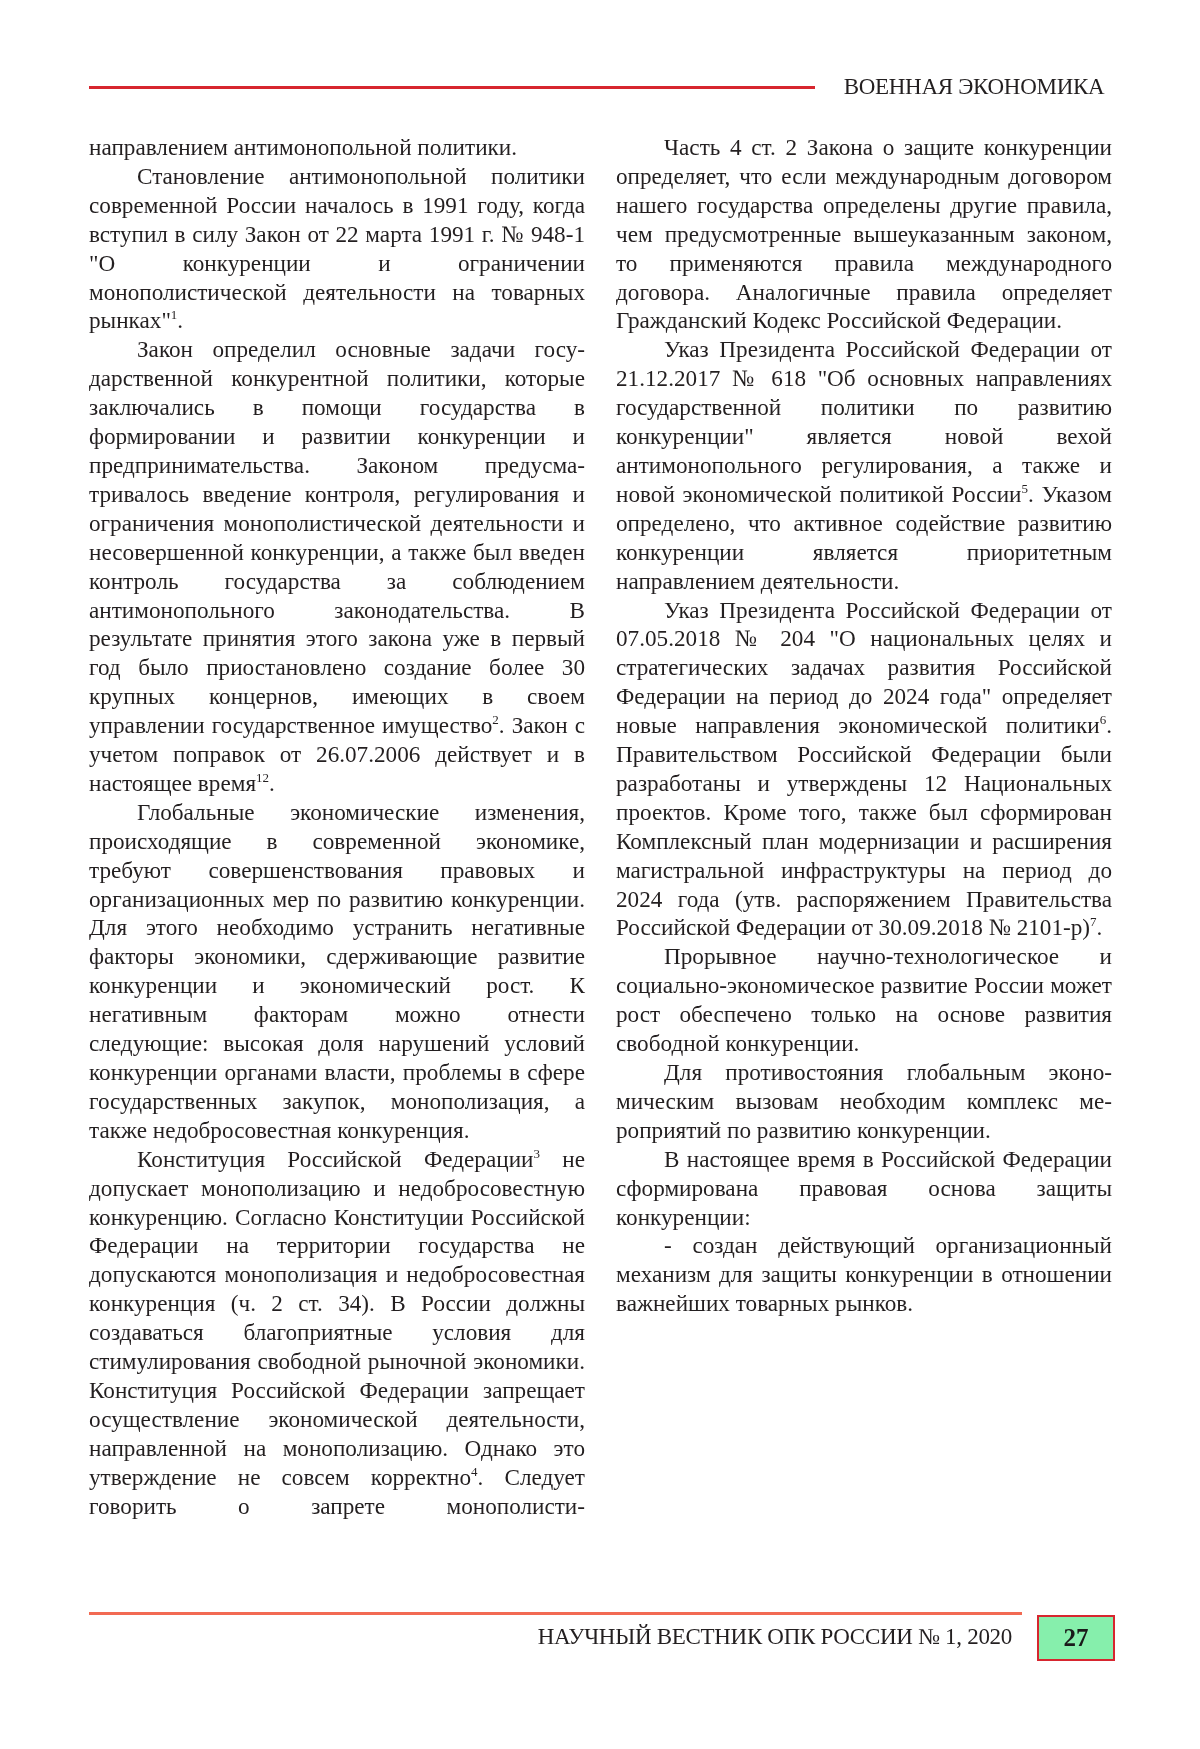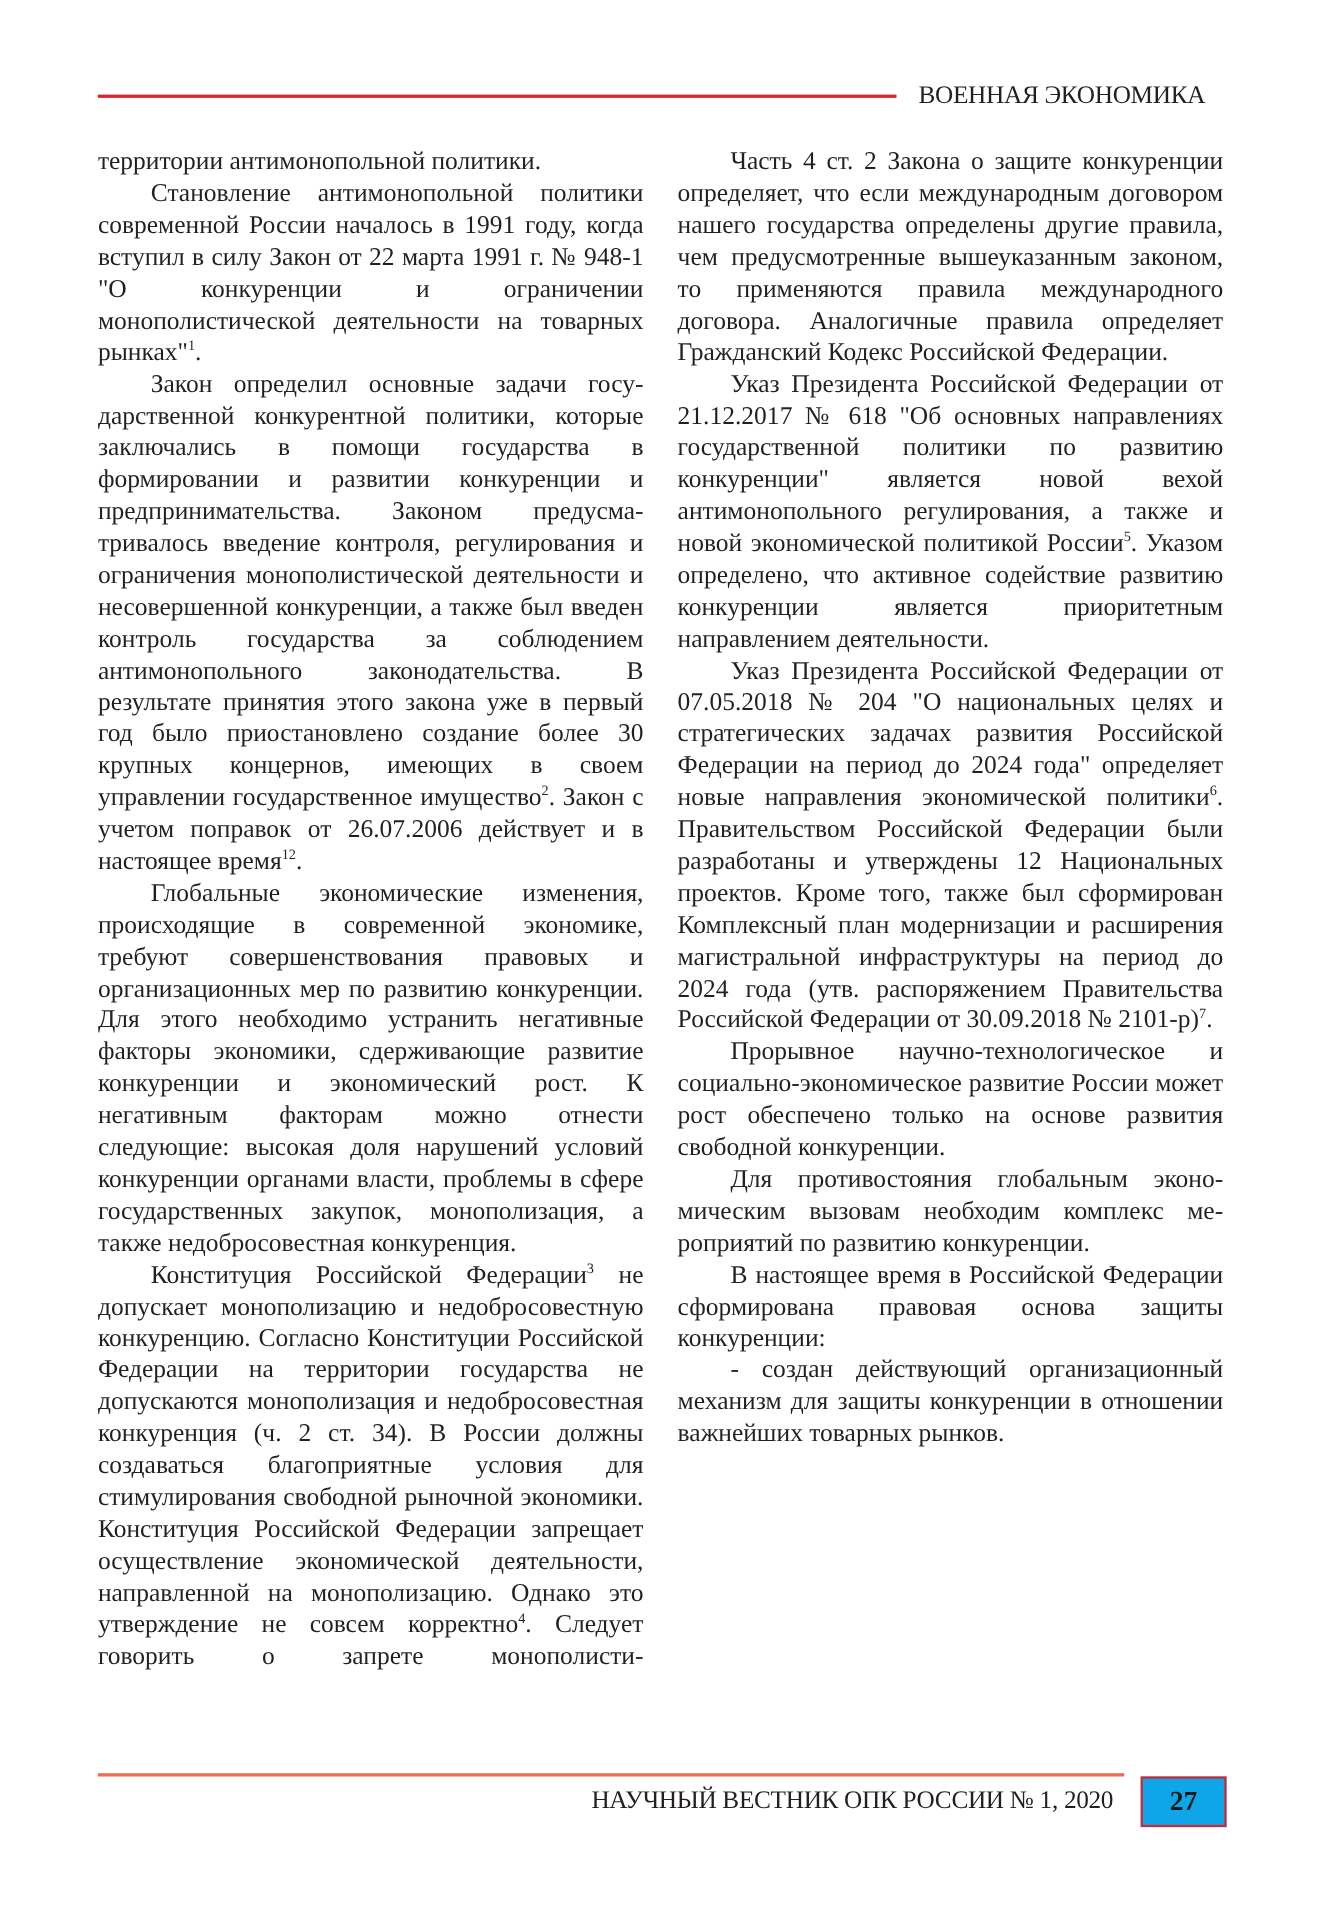--- a/index.html
+++ b/index.html
@@ -25,21 +25,21 @@
     }
     .header-title {
       position: absolute;
       left: 835px;
       top: 70px;
       width: 278px;
       font-size: 23px;
       line-height: 34px;
       letter-spacing: -0.3px;
       white-space: nowrap;
-      text-align: left;
+      text-align: center;
       color: #231f20;
     }
     .columns {
       position: absolute;
       top: 133px;
       left: 89px;
       width: 1024px;
       height: 1470px;
     }
     .col {
@@ -84,38 +84,38 @@
       line-height: 34px;
       white-space: nowrap;
       letter-spacing: -0.3px;
     }
     .page-badge {
       position: absolute;
       left: 1037px;
       top: 1615px;
       width: 74px;
       height: 42px;
-      background: #0ea5e9;
+      background: #86efac;
       border: 2px solid #d7262f;
       text-align: center;
       font-weight: bold;
       font-size: 25px;
       line-height: 42px;
       color: #1a1a1a;
     }
   </style>
 </head>
 <body>
 
 <div class="header-line"></div>
 <div class="header-title">ВОЕННАЯ ЭКОНОМИКА</div>
 
 <div class="columns">
   <div class="col col-left">
-    <p class="noindent"><span>территории антимонопольной политики.</span></p>
+    <p class="noindent"><span>направлением антимонопольной политики.</span></p>
     <p><span>Становление антимонопольной поли­тики современной России началось в 1991 году, когда вступил в силу Закон от 22 марта 1991 г. № 948-1 "О конкуренции и ограни­чении монополистической деятельности на товарных рынках"</span><sup>1</sup><span>.</span></p>
     <p><span>Закон определил основные задачи госу­дарственной конкурентной политики, кото­рые заключались в помощи государства в формировании и развитии конкуренции и предпринимательства. Законом предусма­тривалось введение контроля, регулирова­ния и ограничения монополистической дея­тельности и несовершенной конкуренции, а также был введен контроль государства за соблюдением антимонопольного законода­тельства. В результате принятия этого зако­на уже в первый год было приостановлено создание более 30 крупных концернов, име­ющих в своем управлении государственное имущество</span><sup>2</sup><span>. Закон с учетом поправок от 26.07.2006 действует и в настоящее время</span><sup>12</sup><span>.</span></p>
     <p><span>Глобальные экономические изменения, происходящие в современной экономике, требуют совершенствования правовых и организационных мер по развитию конку­ренции. Для этого необходимо устранить негативные факторы экономики, сдержива­ющие развитие конкуренции и экономиче­ский рост. К негативным факторам можно отнести следующие: высокая доля наруше­ний условий конкуренции органами вла­сти, проблемы в сфере государственных закупок, монополизация, а также недобро­совестная конкуренция.</span></p>
     <p class="last-justify"><span>Конституция Российской Федерации</span><sup>3</sup><span> не допускает монополизацию и недобросо­вестную конкуренцию. Согласно Конститу­ции Российской Федерации на территории государства не допускаются монополиза­ция и недобросовестная конкуренция (ч. 2 ст. 34). В России должны создаваться бла­гоприятные условия для стимулирования свободной рыночной экономики. Конститу­ция Российской Федерации запрещает осу­ществление экономической деятельности, направленной на монополизацию. Одна­ко это утверждение не совсем корректно</span><sup>4</sup><span>. Следует говорить о запрете монополисти-</span></p>
   </div>
 
   <div class="col col-right">
     <p><span>Часть 4 ст. 2 Закона о защите конкурен­ции определяет, что если международным договором нашего государства определе­ны другие правила, чем предусмотренные вышеуказанным законом, то применяются правила международного договора. Анало­гичные правила определяет Гражданский Кодекс Российской Федерации.</span></p>
     <p><span>Указ Президента Российской Федерации от 21.12.2017 № 618 "Об основных направ­лениях государственной политики по раз­витию конкуренции" является новой вехой антимонопольного регулирования, а также и новой экономической политикой Рос­сии</span><sup>5</sup><span>. Указом определено, что активное со­действие развитию конкуренции является приоритетным направлением деятельности.</span></p>
     <p><span>Указ Президента Российской Федерации от 07.05.2018 № 204 "О нацио­нальных целях и стратегических задачах развития Российской Федерации на период до 2024 года" определяет новые направле­ния экономической политики</span><sup>6</sup><span>. Правитель­ством Российской Федерации были раз­работаны и утверждены 12 Национальных проектов. Кроме того, также был сформи­рован Комплексный план модернизации и расширения магистральной инфраструкту­ры на период до 2024 года (утв. распоряже­нием Правительства Российской Федера­ции от 30.09.2018 № 2101-р)</span><sup>7</sup><span>.</span></p>

